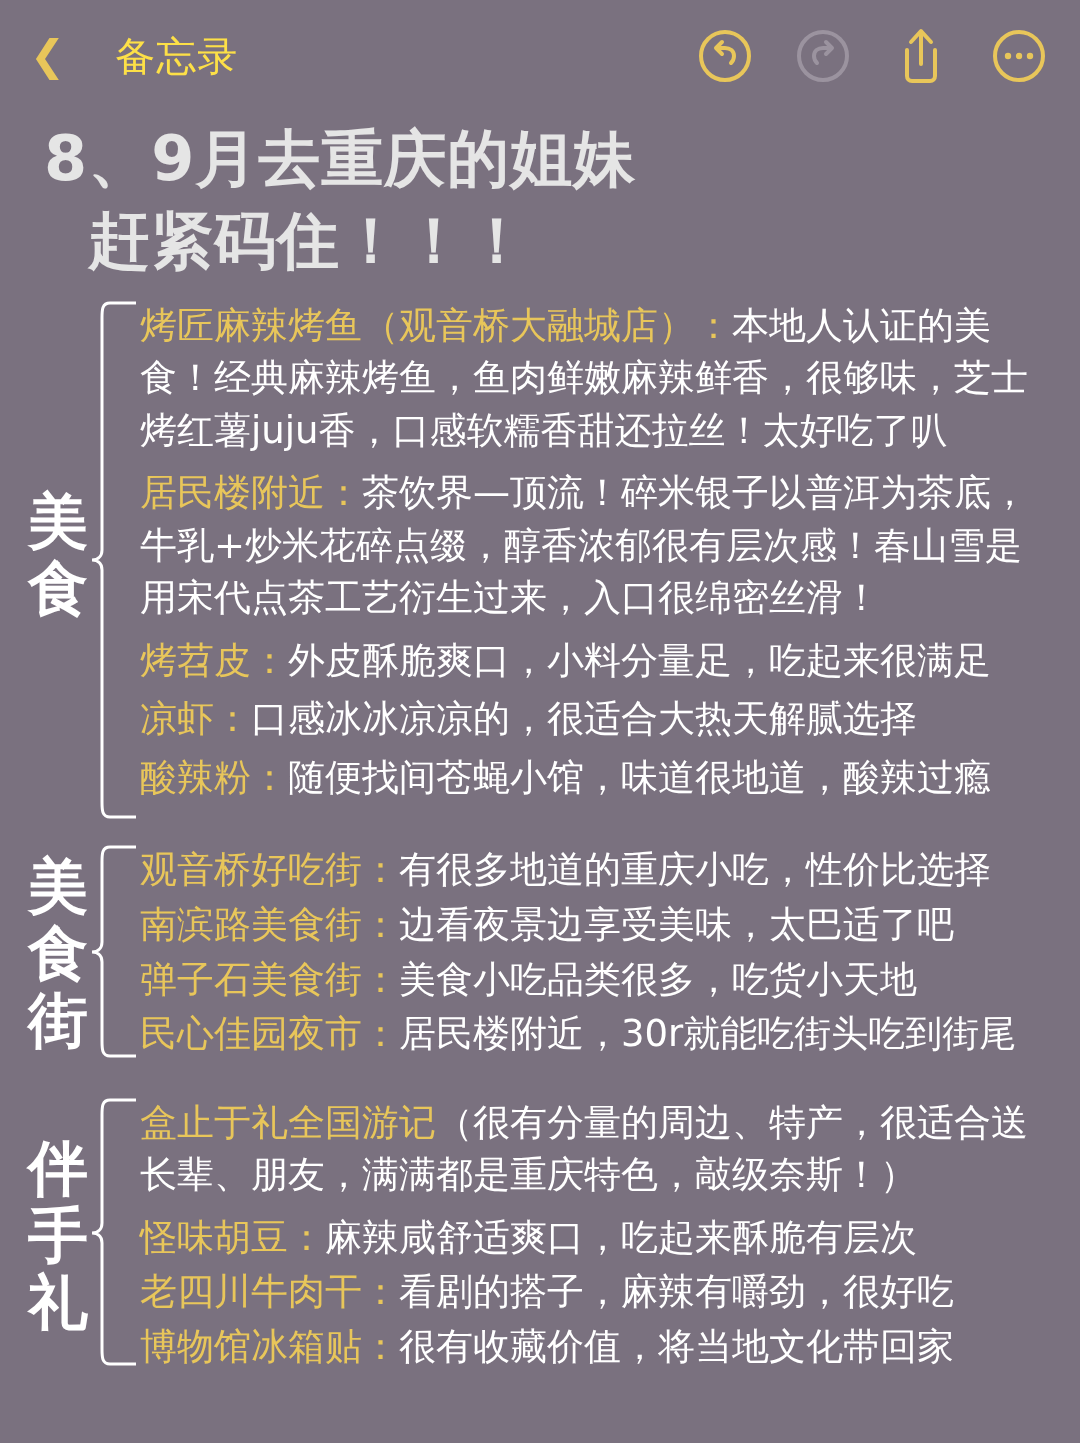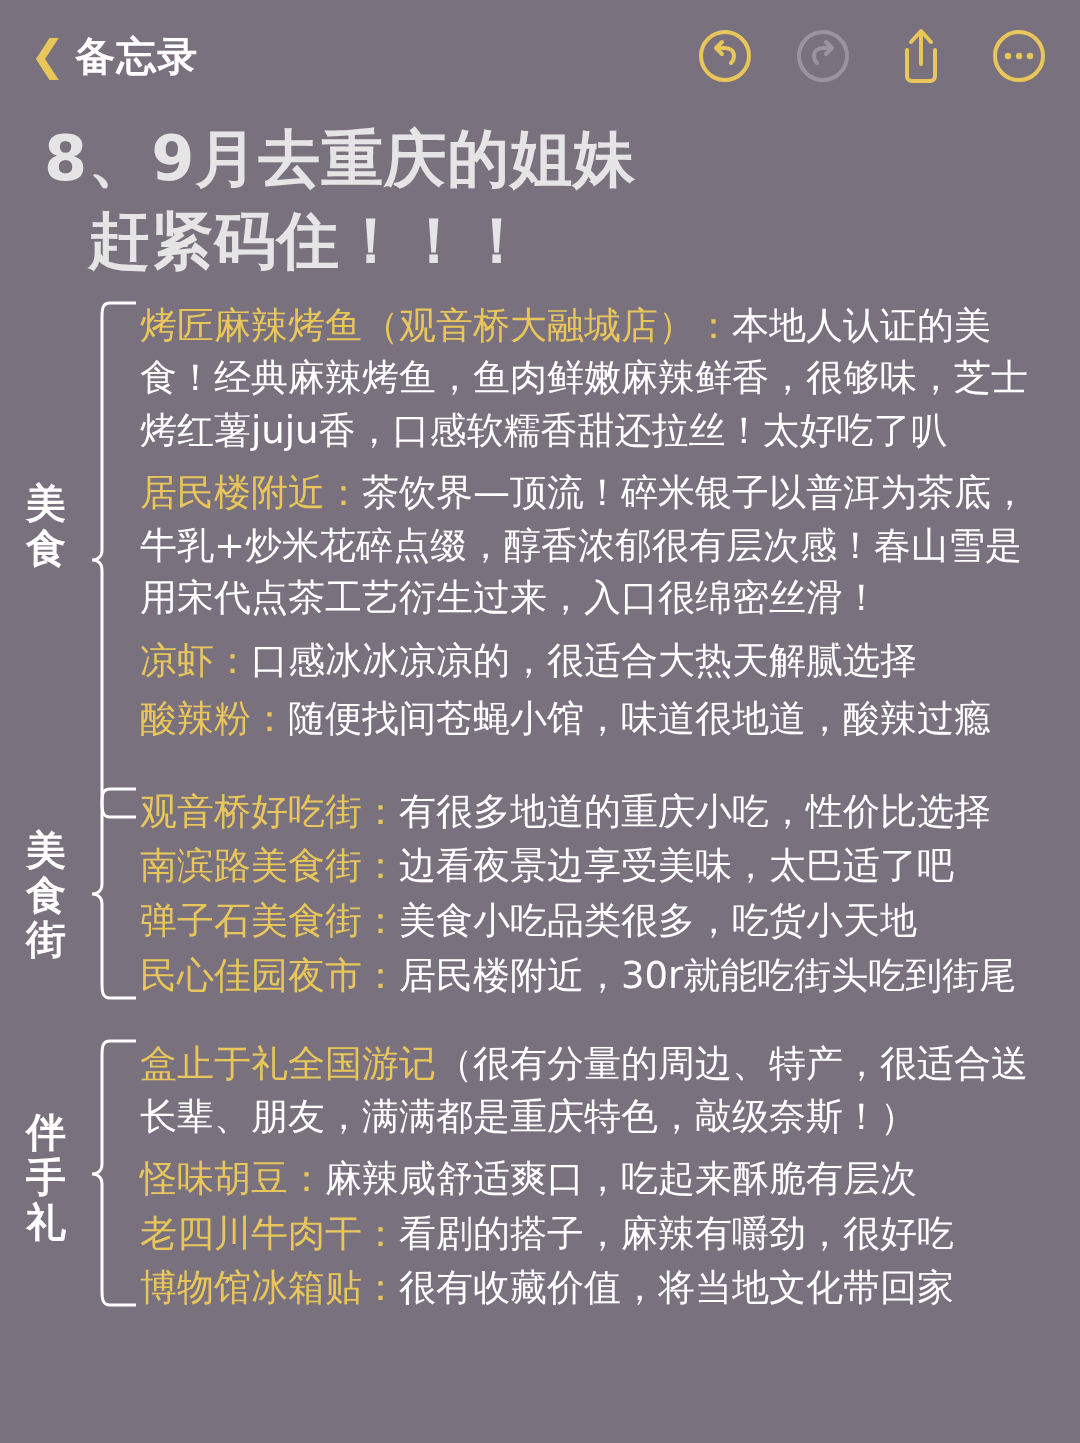--- a/index.html
+++ b/index.html
@@ -32,23 +32,24 @@
     cursor: pointer;
   }
   .chev {
     font-size: 42px;
     line-height: 42px;
     font-weight: 500;
     color: #e8c65a;
   }
   .back-label {
     font-size: 40px;
-    font-weight: 700;
-    color: #ffffff;
+    font-weight: 400;
+    color: #fde047;
     letter-spacing: 1px;
+    margin-left: 40px;
   }
   .topicons {
     margin-left: auto;
     display: flex;
     align-items: center;
     gap: 44px;
   }
   .ticon { cursor: pointer; }
   .ticon svg { display: block; }
 
@@ -67,28 +68,28 @@
   .sections { padding: 18px 26px 0 26px; }
   .section {
     display: flex;
     align-items: stretch;
     margin-bottom: 34px;
   }
   .sec-label {
     width: 64px;
     flex: 0 0 64px;
     color: #ffffff;
-    font-size: 40px;
+    font-size: 60px;
     font-weight: 700;
     line-height: 1.12;
     display: flex;
     flex-direction: column;
     justify-content: center;
     align-items: center;
-    text-align: left;
+    text-align: center;
     letter-spacing: 0;
   }
   .brace {
     width: 50px;
     flex: 0 0 50px;
     position: relative;
   }
   .brace svg { position: absolute; left: 0; top: 0; }
   .items { flex: 1 1 auto; }
   .item {
@@ -164,20 +165,23 @@
         </svg>
       </div>
       <div class="items">
         <div class="item multi">
           <span class="k">烤匠麻辣烤鱼（观音桥大融城店）：</span><span>本地人认证的美食！经典麻辣烤鱼，鱼肉鲜嫩麻辣鲜香，很够味，芝士烤红薯juju香，口感软糯香甜还拉丝！太好吃了叭</span>
         </div>
         <div class="item multi">
           <span class="k">居民楼附近：</span><span>茶饮界—顶流！碎米银子以普洱为茶底，牛乳+炒米花碎点缀，醇香浓郁很有层次感！春山雪是用宋代点茶工艺衍生过来，入口很绵密丝滑！</span>
         </div>
         <div class="item">
+          <span class="k">烤苕皮：</span><span>外皮酥脆爽口，小料分量足，吃起来很满足</span>
+        </div>
+        <div class="item">
           <span class="k">凉虾：</span><span>口感冰冰凉凉的，很适合大热天解腻选择</span>
         </div>
         <div class="item">
           <span class="k">酸辣粉：</span><span>随便找间苍蝇小馆，味道很地道，酸辣过瘾</span>
         </div>
       </div>
     </div>
 
     <div class="section sec-2">
       <div class="sec-label">

